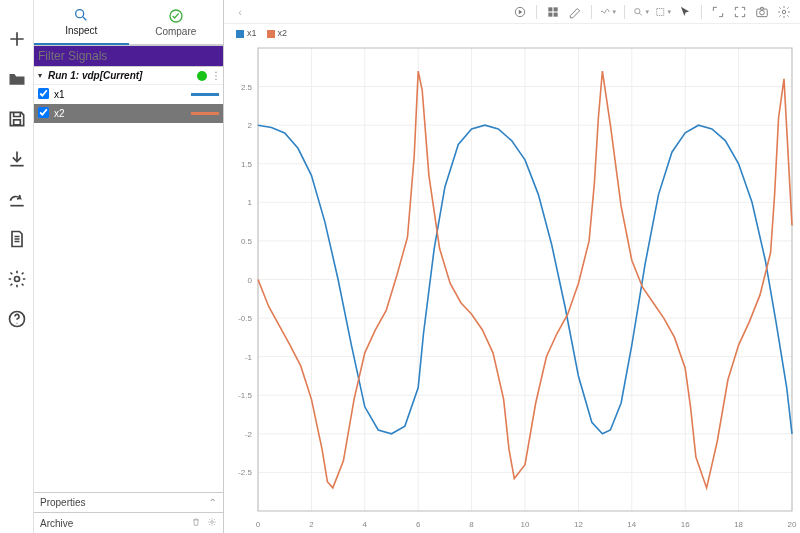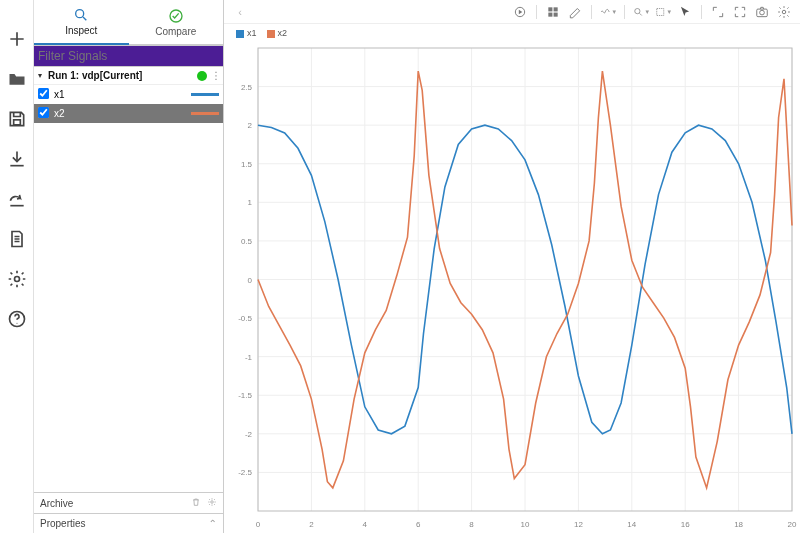--- a/index.html
+++ b/index.html
@@ -15,21 +15,21 @@
   .tab { flex: 1; display: flex; flex-direction: column; align-items: center; justify-content: center; gap: 2px; font-size: 10px; color: #555; cursor: pointer; border-bottom: 1px solid #ccc; }
   .tab.active { border-bottom: 2px solid #2b7bbd; color: #222; }
   .tab svg { width: 16px; height: 16px; }
   .filterbox { border: 1px solid #ccc; border-left: none; border-right: none; }
   .filterbox input { width: 100%; border: none; outline: none; font-size: 12px; padding: 3px 4px; color: #888; background: #4c1d95; }
   .hdr { display: flex; font-size: 9px; color: #555; border-bottom: 1px solid #e3e3e3; padding: 3px 4px 3px 18px; }
   .hdr .col-name { flex: 1; }
   .hdr .col-line { width: 30px; text-align: left; }
   .run-row { display: flex; align-items: center; font-size: 10px; color: #111; padding: 3px 4px; border-bottom: 1px solid #eee; }
   .run-caret { width: 10px; font-size: 8px; color: #333; }
-  .run-title { flex: 1; font-weight: bold; }
+  .run-title { flex: 1; font-weight: bold; font-style: italic; }
   .run-dot { width: 10px; height: 10px; border-radius: 50%; background: #19c319; margin-right: 4px; }
   .run-menu { width: 8px; color: #888; font-size: 10px; line-height: 4px; letter-spacing: -1px; }
   .sig-row { display: flex; align-items: center; font-size: 10px; padding: 2px 4px 2px 0; }
   .sig-row .chk { width: 18px; text-align: center; }
   .sig-row .chk input { transform: scale(0.85); }
   .sig-row .nm { flex: 1; padding-left: 2px; }
   .sig-row .line { width: 28px; height: 3px; }
   .sig-row.sel { background: #777; color: #fff; }
   .panel-spacer { flex: 1; }
   .panel-sec { border-top: 1px solid #ccc; font-size: 10px; color: #444; padding: 4px 6px; display: flex; align-items: center; }
@@ -142,35 +142,35 @@
           <span class="line" style="background:#2f83c4"></span>
         </div>
         <div class="sig-row sel">
           <span class="chk"><input type="checkbox" checked="" style=""></span>
           <span class="nm">x2</span>
           <span class="line" style="background:#e07b53"></span>
         </div>
       </div>
     <div class="panel-spacer"></div>
     <div class="panel-sec">
+      <span class="secname">Properties</span>
+      <span class="chev">⌃</span>
+    </div>
+    <div class="panel-sec">
       <span class="secname">Archive</span>
       <span class="secicons">
         <span><svg width="10" height="10" viewBox="0 0 24 24">
               <path d="M5 7h14M9 7V5h6v2M7 7l1 13h8l1-13" stroke="#aaa" fill="none" stroke-width="2"></path>
             </svg></span>
         <span><svg width="10" height="10" viewBox="0 0 24 24">
               <circle cx="12" cy="12" r="3" stroke="#aaa" fill="none" stroke-width="2"></circle>
               <path d="M12 3v3M12 18v3M3 12h3M18 12h3M5 5l2 2M17 17l2 2M5 19l2-2M17 7l2-2" stroke="#aaa" stroke-width="2"></path>
             </svg></span>
       </span>
     </div>
-    <div class="panel-sec">
-      <span class="secname">Properties</span>
-      <span class="chev">⌃</span>
-    </div>
     <div class="panel-resize"></div>
   </div>
 
   <div class="main">
     <div class="toolbar">
       <span class="tbtn" style="margin-right:auto;color:#bbb;">‹</span>
       <span class="tbtn">
           <svg viewBox="0 0 24 24">
             <circle cx="12" cy="12" r="8"></circle>
             <path d="M10 8l6 4-6 4z" fill="#777" stroke="none"></path>

